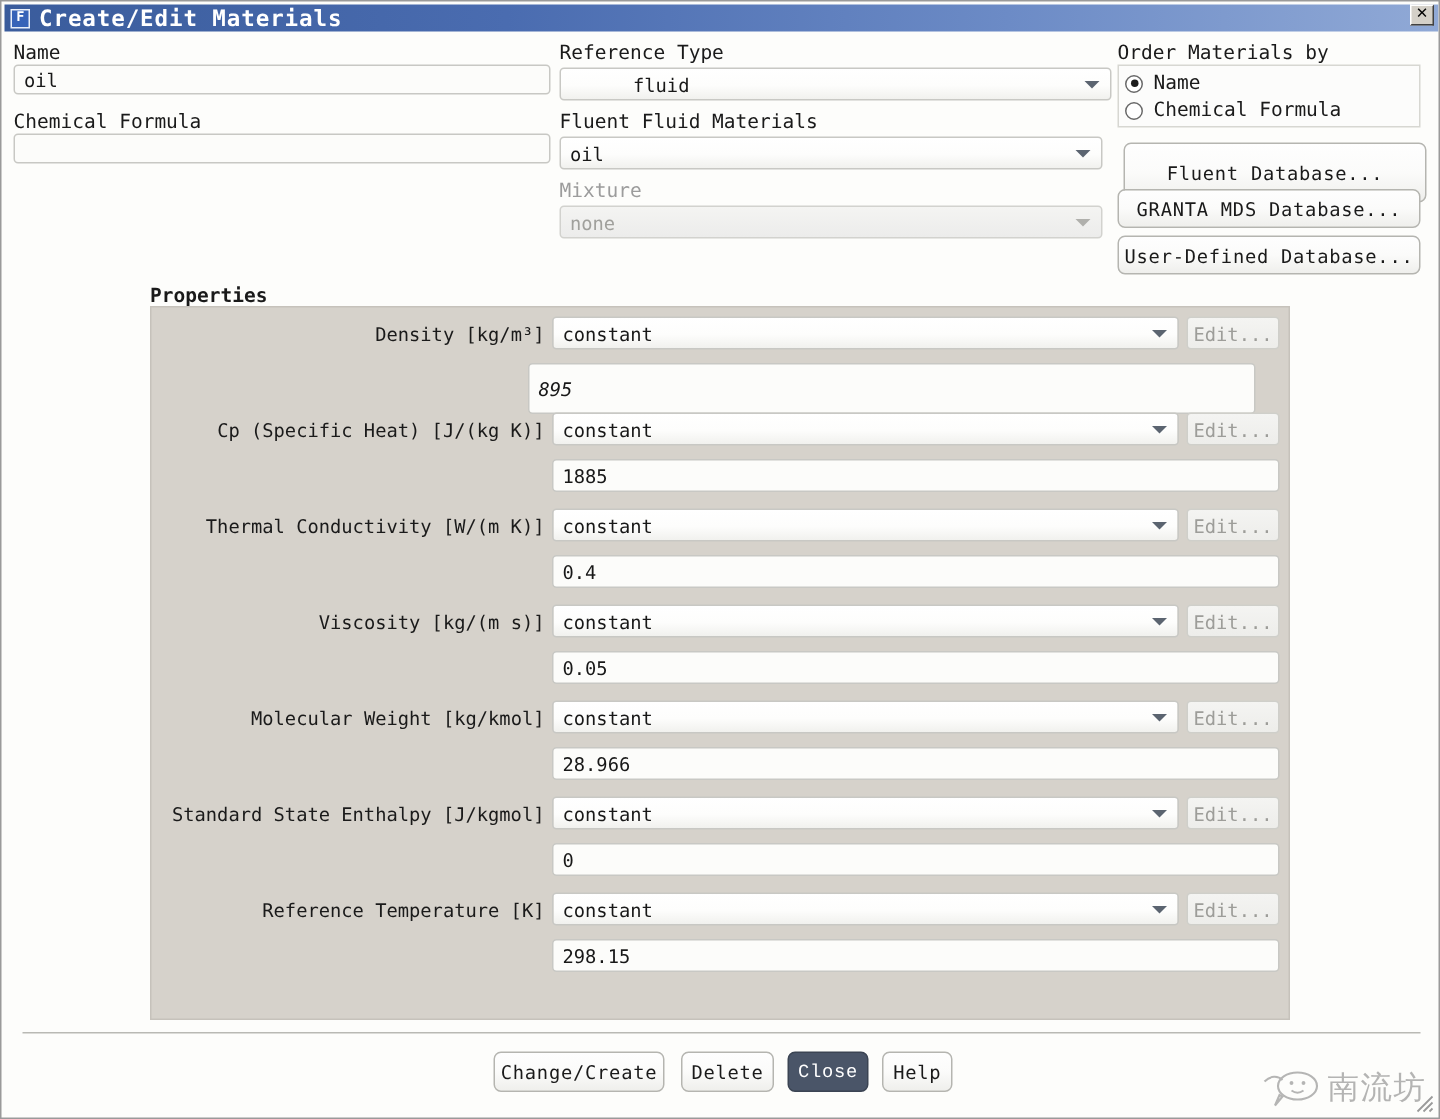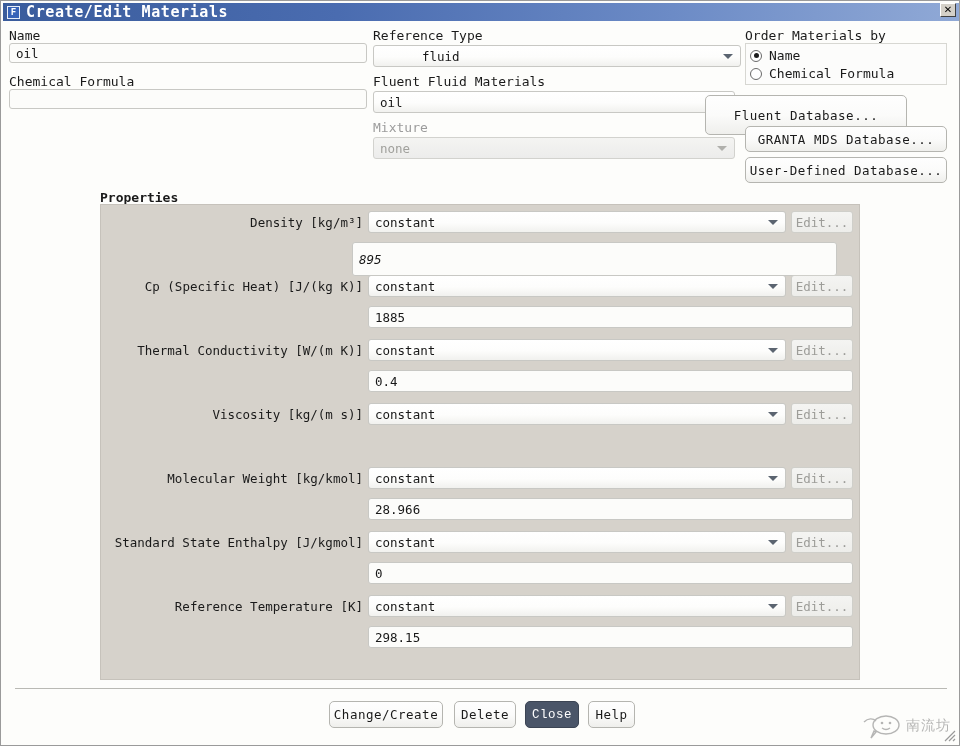--- a/index.html
+++ b/index.html
@@ -221,21 +221,21 @@
   
   .watermark {
     position: absolute;
     right: 8px; bottom: 6px;
     display: flex;
     align-items: center;
     opacity: 0.5;
   }
   .wm-text {
     font-family: Liberation Mono, monospace;
-    font-size: 14px;
+    font-size: 21px;
     color: #6e6e6e;
     margin-left: 4px;
     letter-spacing: 1px;
   }
   .grip {
     position: absolute;
     right: 3px; bottom: 3px;
     width: 14px; height: 14px;
   }
 </style>
@@ -280,21 +280,21 @@
 
   <div class="radio-row" style="left:749px;top:47px;">
     <span class="radio on"></span>
     <span class="lbl">Name</span>
   </div>
   <div class="radio-row" style="left:749px;top:65px;">
     <span class="radio"></span>
     <span class="lbl">Chemical Formula</span>
   </div>
 
-  <div class="btn" style="left:704px;top:94px;width:202px;height:40px;">Fluent Database...</div>
+  <div class="btn" style="left:748px;top:94px;width:202px;height:40px;">Fluent Database...</div>
   <div class="btn" style="left:744px;top:125px;width:202px;height:26px;">GRANTA MDS Database...</div>
   <div class="btn" style="left:744px;top:156px;width:202px;height:26px;">User-Defined Database...</div>
 
   <div class="lbl" style="position:absolute;left:99px;top:189px;font-weight:bold;">Properties</div>
 
   <div class="props-panel"></div>
 
   <div class="prop-label" style="left:112px;top:214px;width:250px;">Density [kg/m³]</div>
   <div class="combo" style="left:367px;top:210px;width:418px;height:22px;">
     <span>constant</span>
@@ -318,20 +318,21 @@
   </div>
   <div class="btn ghost" style="left:790px;top:338px;width:62px;height:22px;">Edit...</div>
   <div class="tinput" style="left:367px;top:369px;width:485px;height:22px;">0.4</div>
 
   <div class="prop-label" style="left:112px;top:406px;width:250px;">Viscosity [kg/(m s)]</div>
   <div class="combo" style="left:367px;top:402px;width:418px;height:22px;">
     <span>constant</span>
     <span class="arrow"></span>
   </div>
   <div class="btn ghost" style="left:790px;top:402px;width:62px;height:22px;">Edit...</div>
+  <div class="tinput" style="left:367px;top:433px;width:485px;height:22px;">0.05</div>
 
   <div class="prop-label" style="left:112px;top:470px;width:250px;">Molecular Weight [kg/kmol]</div>
   <div class="combo" style="left:367px;top:466px;width:418px;height:22px;">
     <span>constant</span>
     <span class="arrow"></span>
   </div>
   <div class="btn ghost" style="left:790px;top:466px;width:62px;height:22px;">Edit...</div>
   <div class="tinput" style="left:367px;top:497px;width:485px;height:22px;">28.966</div>
 
   <div class="prop-label" style="left:112px;top:534px;width:250px;">Standard State Enthalpy [J/kgmol]</div>

